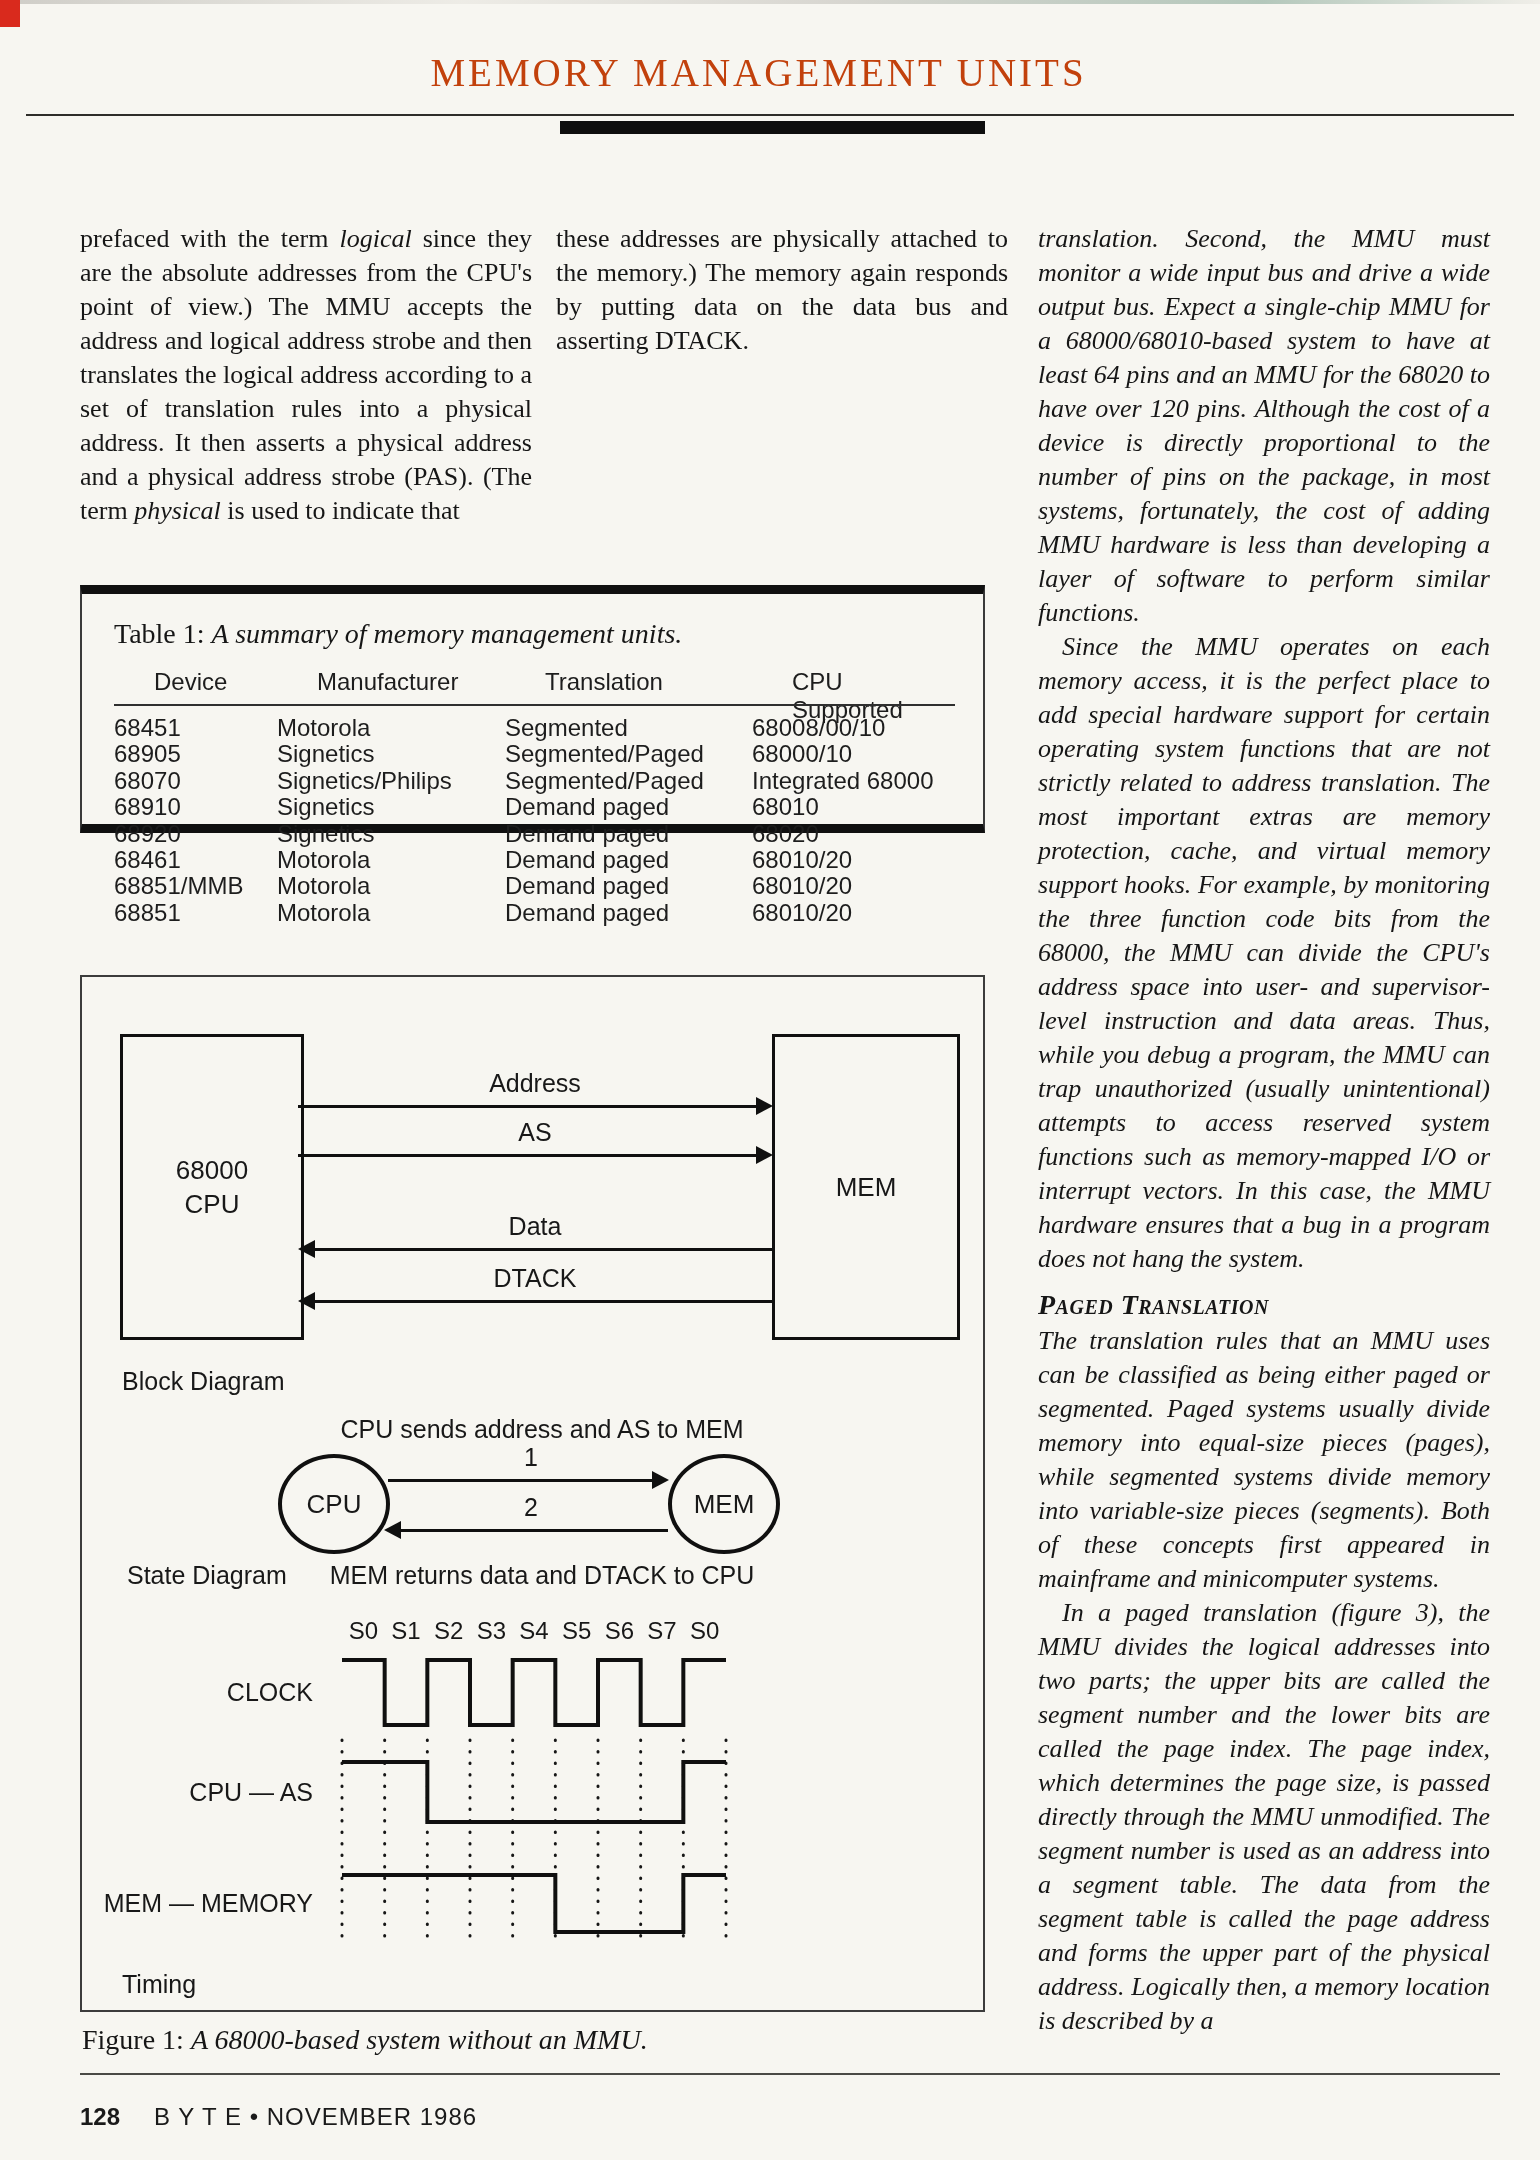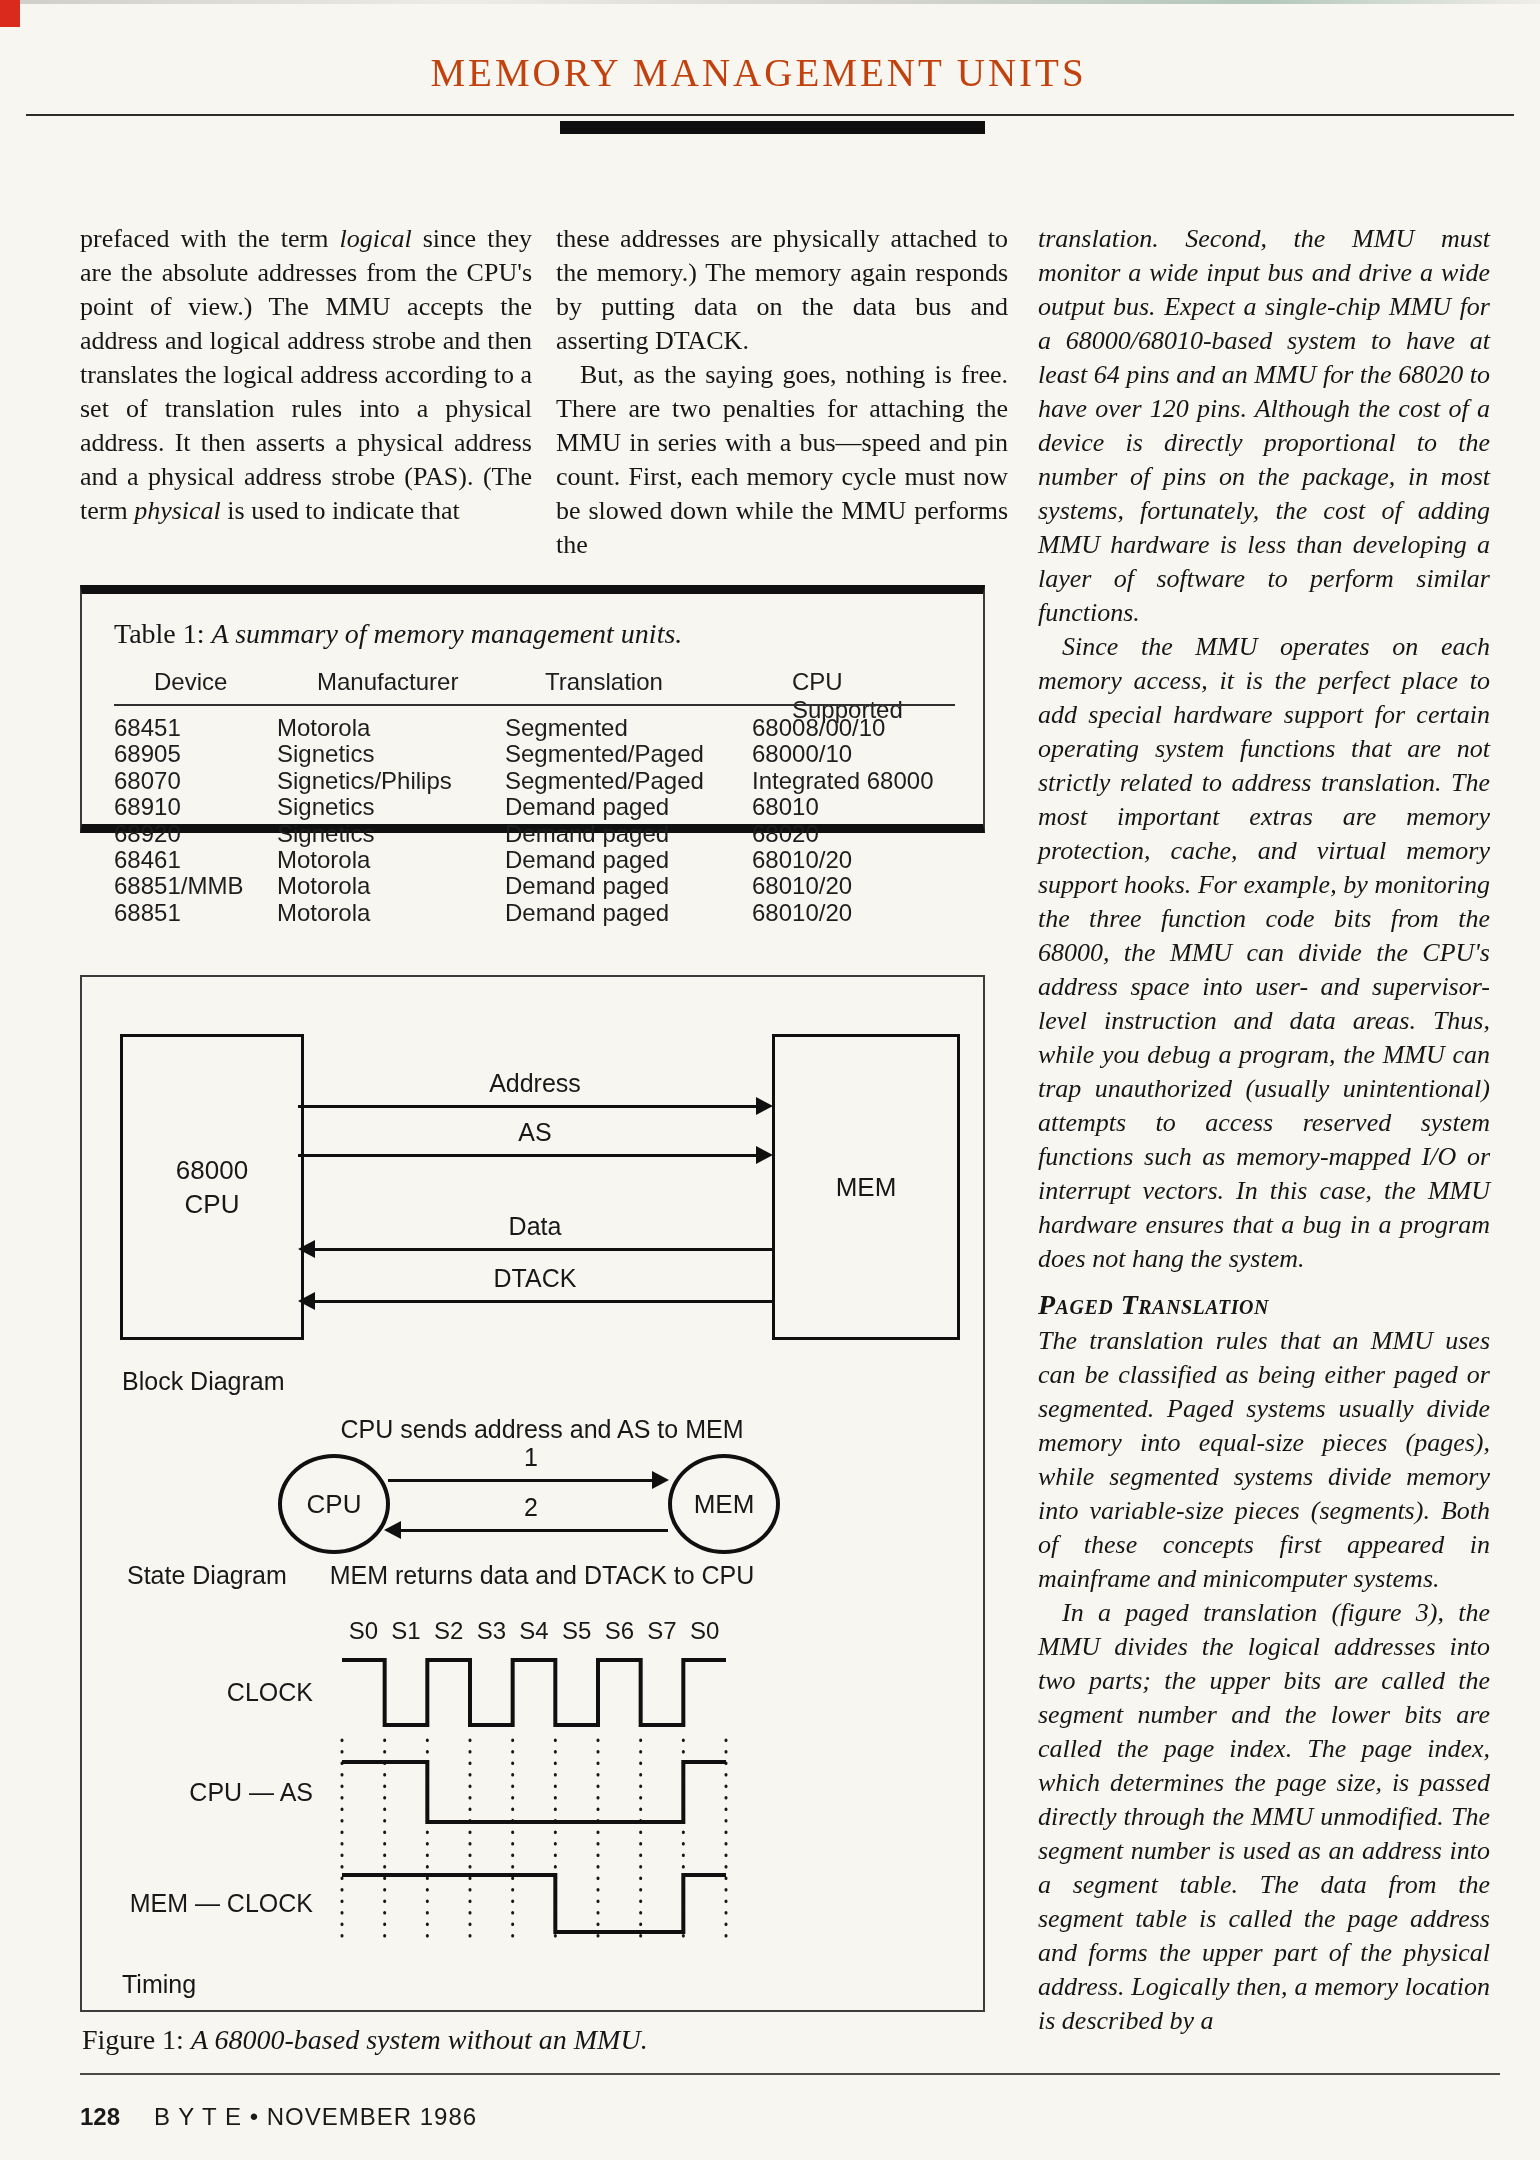--- a/index.html
+++ b/index.html
@@ -75,21 +75,20 @@
   <div class="header-title">MEMORY MANAGEMENT UNITS</div>
   <div class="rule-top"></div>
   <div class="bar-top"></div>
 
   <div class="bodycol col1">
     <p><span>prefaced with the term </span><span class="it">logical</span><span> since they are the absolute addresses from the CPU's point of view.) The MMU accepts the address and logical address strobe and then translates the logical address according to a set of translation rules into a physical address. It then asserts a physical address and a physical address strobe (PAS). (The term </span><span class="it">physical</span><span> is used to indicate that</span></p>
   </div>
 
   <div class="bodycol col2">
     <p>these addresses are physically attached to the memory.) The memory again responds by putting data on the data bus and asserting DTACK.</p>
-    <p class="indent">But, as the saying goes, nothing is free. There are two penalties for attaching the MMU in series with a bus—speed and pin count. First, each memory cycle must now be slowed down while the MMU performs the</p>
   </div>
 
   <div class="bodycol col3">
     <p>translation. Second, the MMU must monitor a wide input bus and drive a wide output bus. Expect a single-chip MMU for a 68000/68010-based system to have at least 64 pins and an MMU for the 68020 to have over 120 pins. Although the cost of a device is directly proportional to the number of pins on the package, in most systems, fortunately, the cost of adding MMU hardware is less than developing a layer of software to perform similar functions.</p>
     <p class="indent">Since the MMU operates on each memory access, it is the perfect place to add special hardware support for certain operating system functions that are not strictly related to address translation. The most important extras are memory protection, cache, and virtual memory support hooks. For example, by monitoring the three function code bits from the 68000, the MMU can divide the CPU's address space into user- and supervisor-level instruction and data areas. Thus, while you debug a program, the MMU can trap unauthorized (usually unintentional) attempts to access reserved system functions such as memory-mapped I/O or interrupt vectors. In this case, the MMU hardware ensures that a bug in a program does not hang the system.</p>
     <p class="subhead">Paged Translation</p>
     <p>The translation rules that an MMU uses can be classified as being either paged or segmented. Paged systems usually divide memory into equal-size pieces (pages), while segmented systems divide memory into variable-size pieces (segments). Both of these concepts first appeared in mainframe and minicomputer systems.</p>
     <p class="indent">In a paged translation (figure 3), the MMU divides the logical addresses into two parts; the upper bits are called the segment number and the lower bits are called the page index. The page index, which determines the page size, is passed directly through the MMU unmodified. The segment number is used as an address into a segment table. The data from the segment table is called the page address and forms the upper part of the physical address. Logically then, a memory location is described by a</p>
   </div>
 
@@ -209,21 +208,21 @@
         <span style="left: 366.667px; top: 640px;">S2</span>
         <span style="left: 409.333px; top: 640px;">S3</span>
         <span style="left: 452px; top: 640px;">S4</span>
         <span style="left: 494.667px; top: 640px;">S5</span>
         <span style="left: 537.333px; top: 640px;">S6</span>
         <span style="left: 580px; top: 640px;">S7</span>
         <span style="left: 622.667px; top: 640px;">S0</span>
       </div>
     <div class="wave-label" style="top:701px;">CLOCK</div>
     <div class="wave-label" style="top:801px;">CPU — AS</div>
-    <div class="wave-label" style="top:912px;">MEM — CLOCK</div>
+    <div class="wave-label" style="top:912px;">MEM — MEMORY</div>
     <svg id="timing-svg" width="420" height="310">
         <line x1="20" x2="20" y1="95" y2="292" stroke="#161616" stroke-width="3" stroke-linecap="round" stroke-dasharray="0.5 11"></line>
         <line x1="62.666666666666664" x2="62.666666666666664" y1="95" y2="292" stroke="#161616" stroke-width="3" stroke-linecap="round" stroke-dasharray="0.5 11"></line>
         <line x1="105.33333333333333" x2="105.33333333333333" y1="95" y2="292" stroke="#161616" stroke-width="3" stroke-linecap="round" stroke-dasharray="0.5 11"></line>
         <line x1="148" x2="148" y1="95" y2="292" stroke="#161616" stroke-width="3" stroke-linecap="round" stroke-dasharray="0.5 11"></line>
         <line x1="190.66666666666666" x2="190.66666666666666" y1="95" y2="292" stroke="#161616" stroke-width="3" stroke-linecap="round" stroke-dasharray="0.5 11"></line>
         <line x1="233.33333333333331" x2="233.33333333333331" y1="95" y2="292" stroke="#161616" stroke-width="3" stroke-linecap="round" stroke-dasharray="0.5 11"></line>
         <line x1="276" x2="276" y1="95" y2="292" stroke="#161616" stroke-width="3" stroke-linecap="round" stroke-dasharray="0.5 11"></line>
         <line x1="318.66666666666663" x2="318.66666666666663" y1="95" y2="292" stroke="#161616" stroke-width="3" stroke-linecap="round" stroke-dasharray="0.5 11"></line>
         <line x1="361.3333333333333" x2="361.3333333333333" y1="95" y2="292" stroke="#161616" stroke-width="3" stroke-linecap="round" stroke-dasharray="0.5 11"></line>

